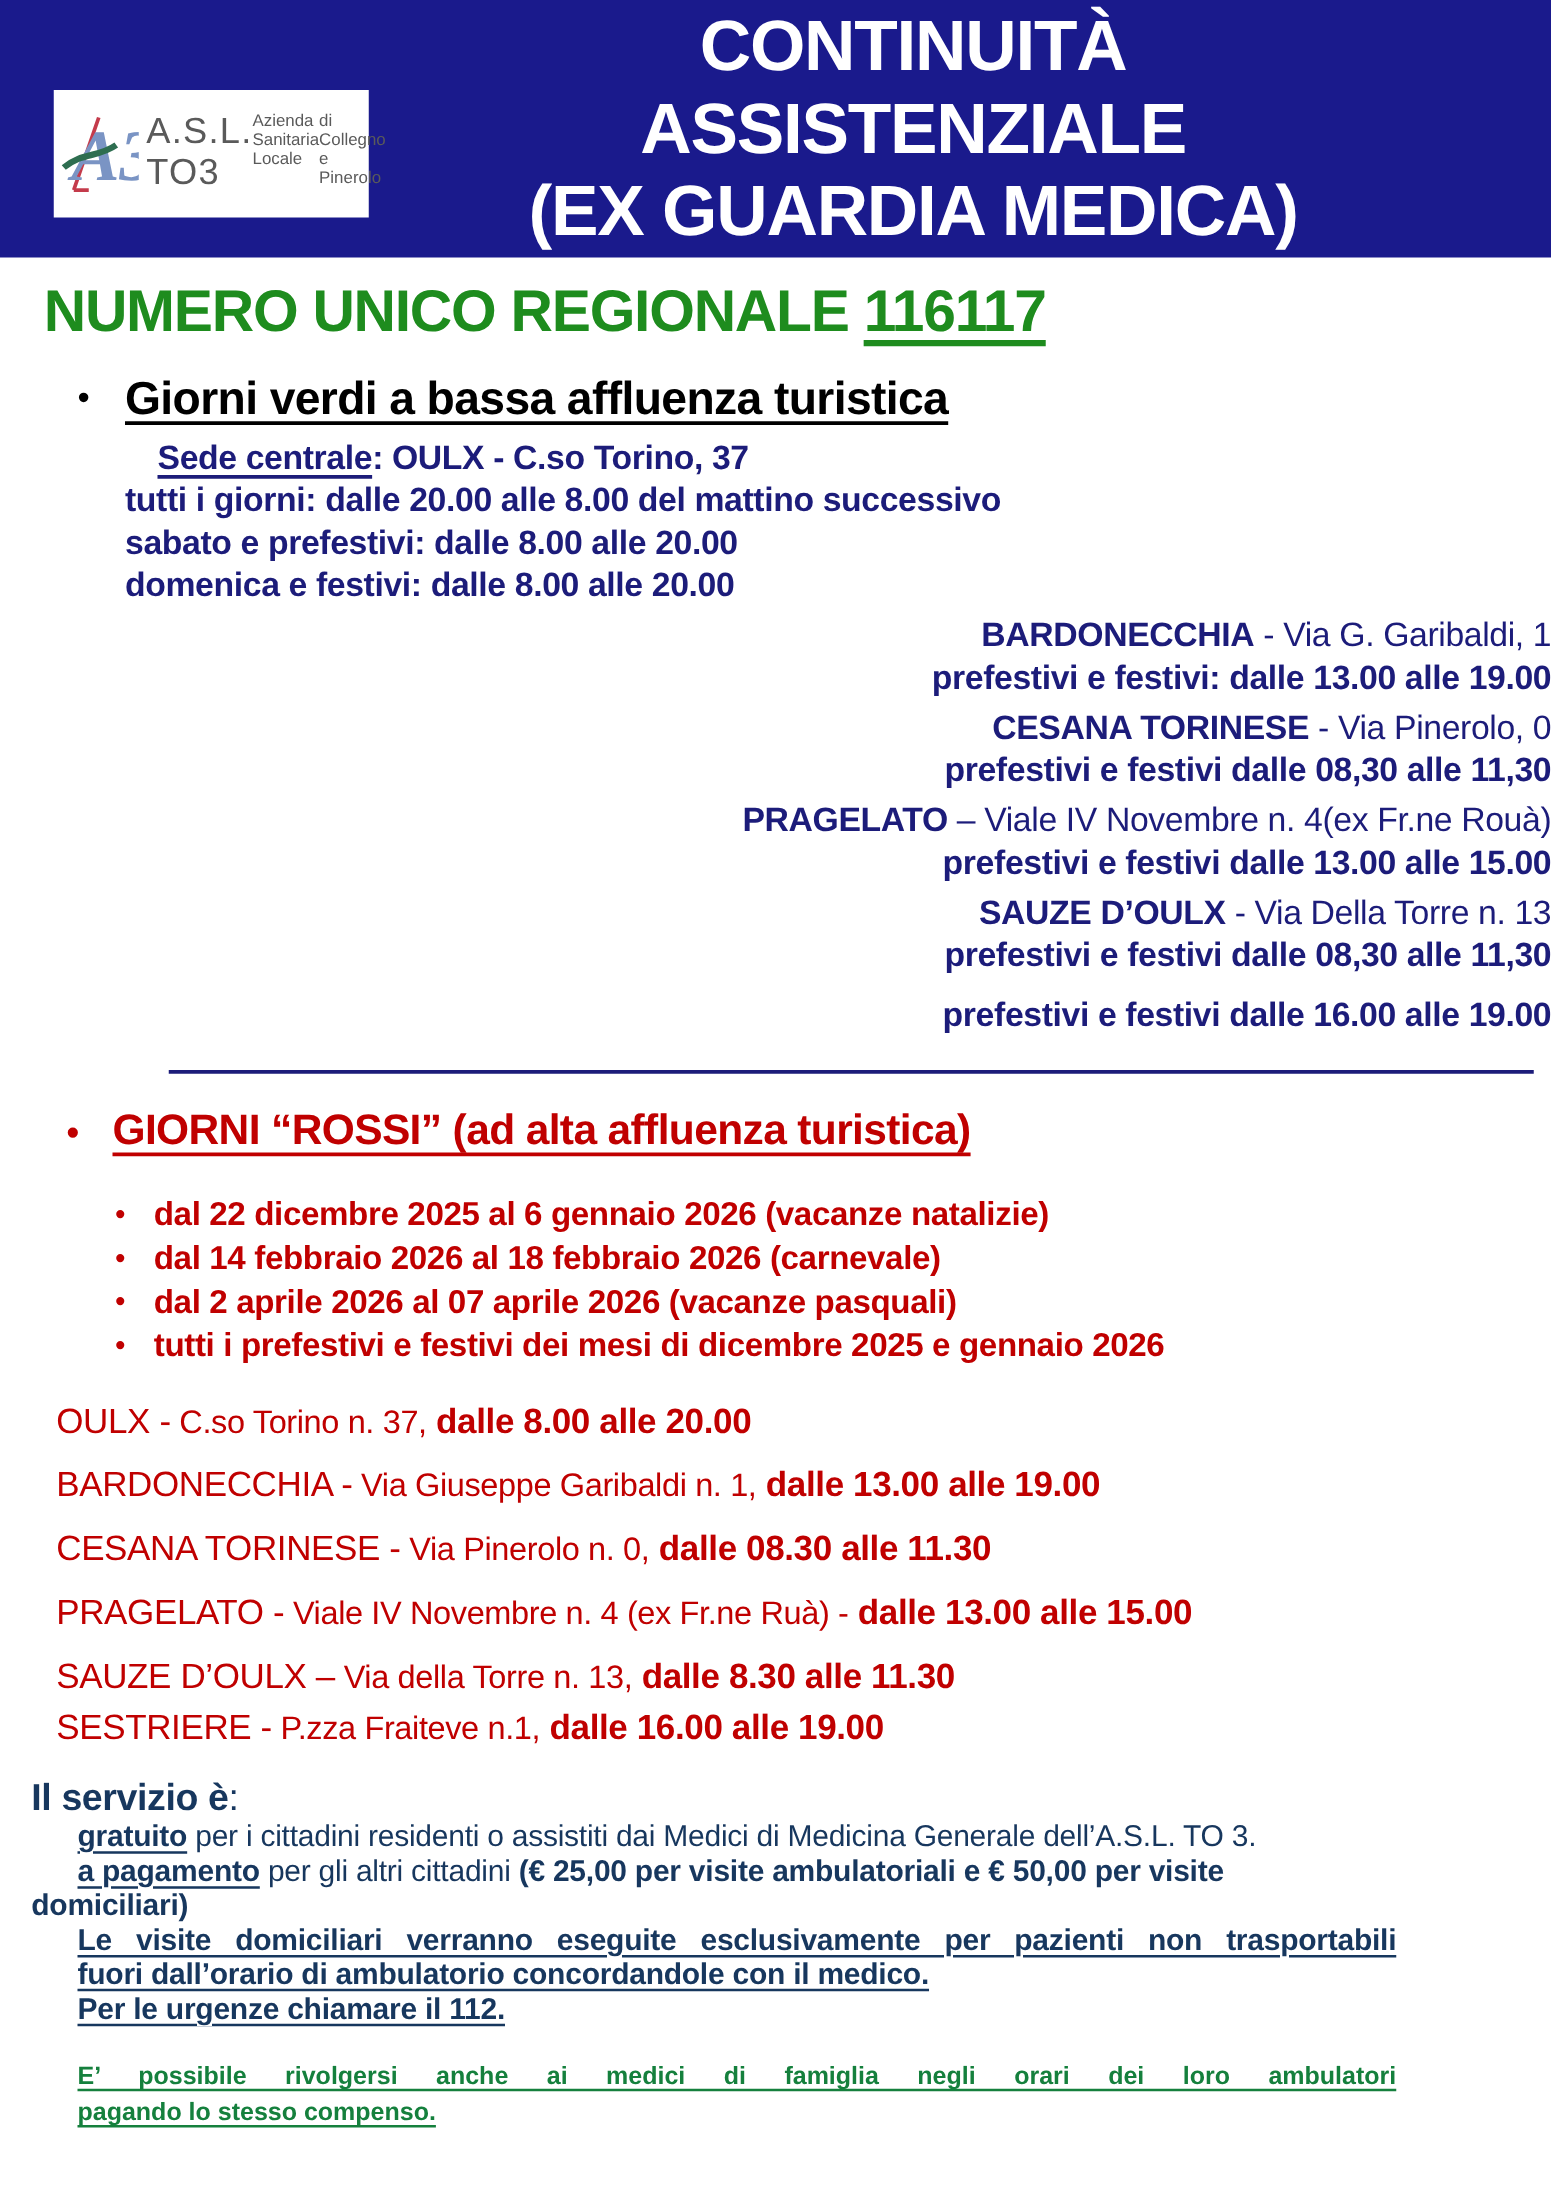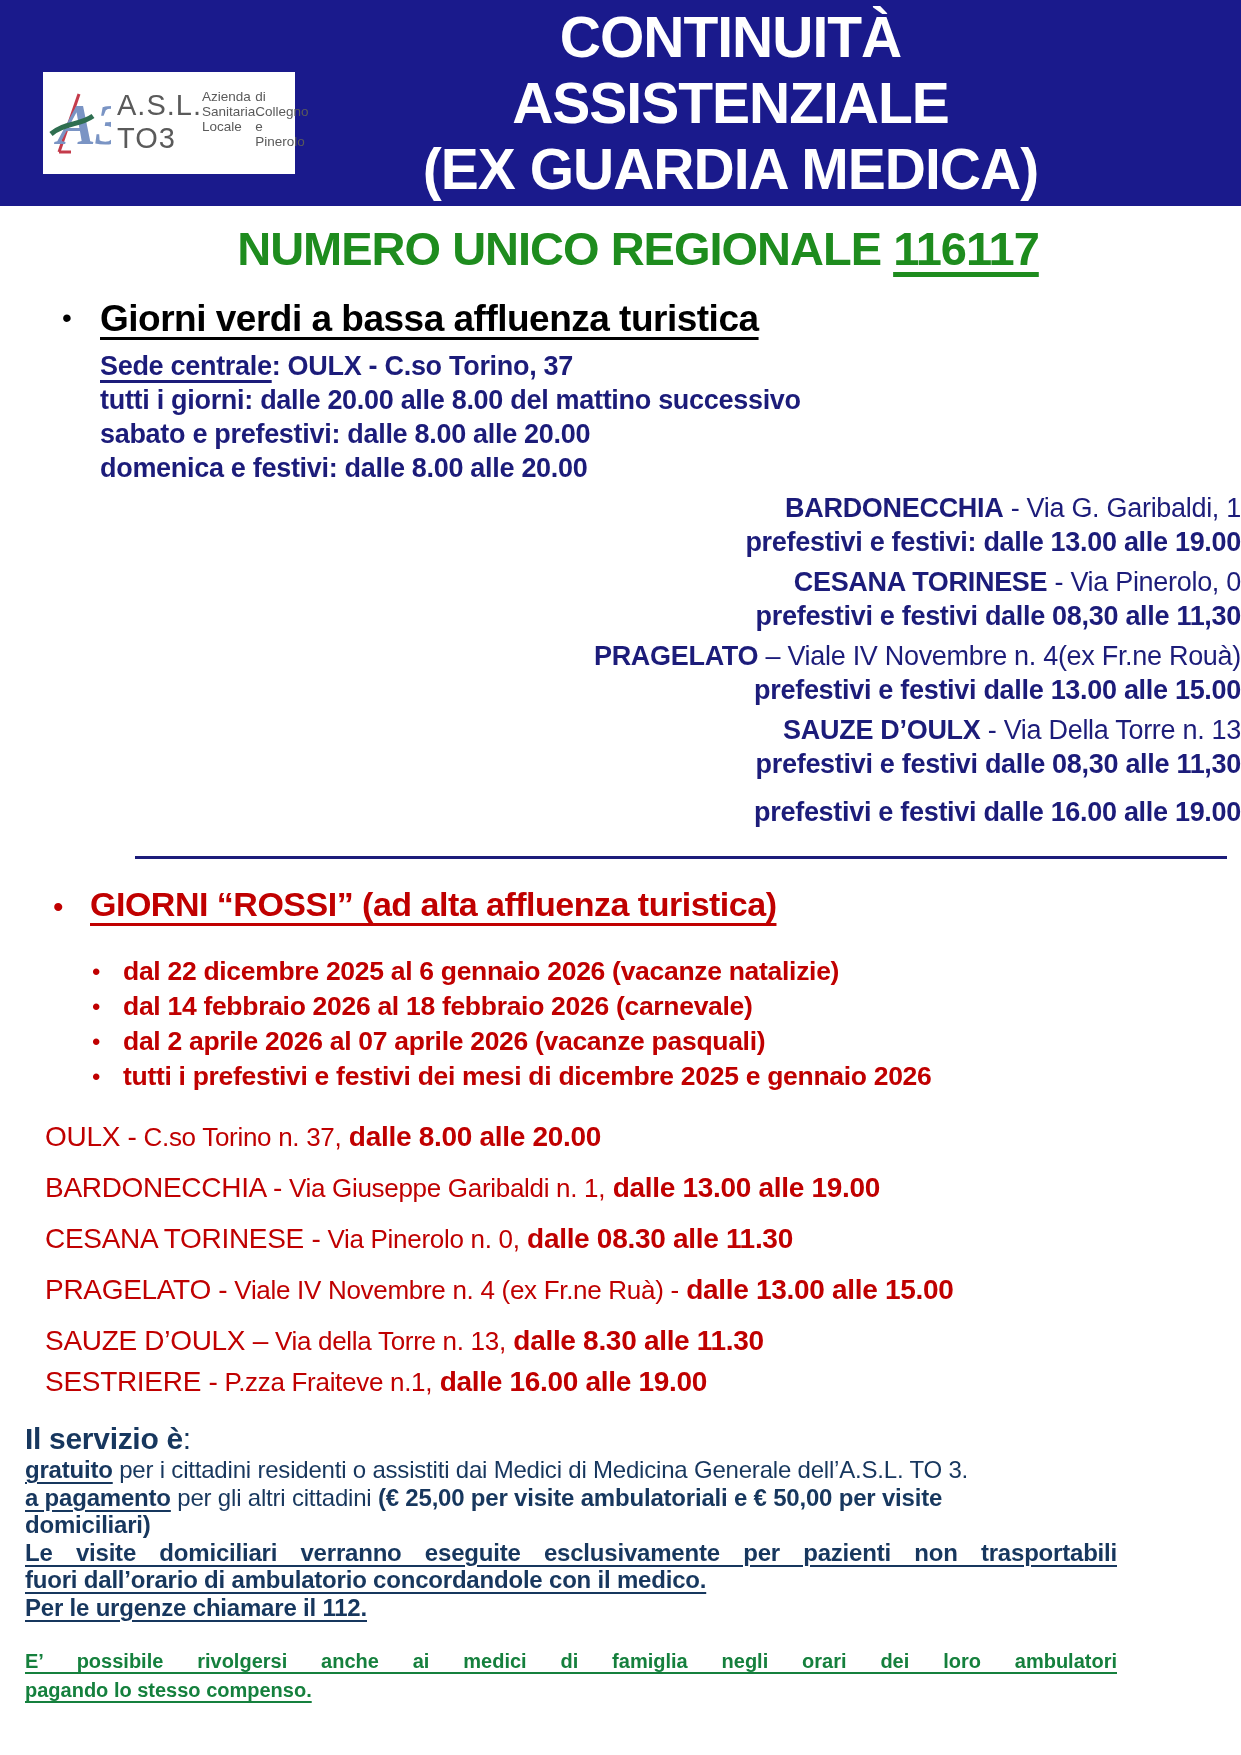--- a/index.html
+++ b/index.html
@@ -17,36 +17,36 @@
   .logo-mark { flex:0 0 auto; }
   .logo-text { display:flex; flex-direction:row; line-height:1.12; }
   .logo-name { font-size:29px; color:#5a5a5a; letter-spacing:1px; margin-bottom:3px; }
   .logo-sub  { font-size:13.5px; color:#5a5a5a; }
   .banner-title {
     position:absolute; left:260px; right:40px; top:4px; text-align:center;
     color:#fff; font-size:57px; font-weight:700; line-height:66px; letter-spacing:-1px;
   }
   
   .green-title {
-    margin:15px 0 0 35px; font-size:47px; font-weight:700; color:#1e8c1e; letter-spacing:-1px;text-align:center;
+    margin:15px 0 0 35px; font-size:47px; font-weight:700; color:#1e8c1e; letter-spacing:-1px;
   }
   .green-num { text-decoration:underline; text-decoration-thickness:5px; text-underline-offset:7px; }
   
   .h1row { display:flex; margin:22px 0 0 62px; align-items:flex-start; }
   .h1dot { width:38px; font-size:28px; color:#000; line-height:40px; }
   .h1text {
     font-size:37px; font-weight:700; color:#000; letter-spacing:-0.5px;
     text-decoration:underline; text-decoration-thickness:3px; text-underline-offset:6px;
   }
   .line {
     margin-left:100px; font-size:27px; font-weight:700; color:#1c1c7a;
     line-height:34px; letter-spacing:-0.3px;
   }
   .sede { margin-top:9px; }
-  .u-navy { text-decoration:underline; text-decoration-thickness:3px; text-underline-offset:5px; }
+  .u-navy { text-decoration:underline; text-decoration-thickness:3px; text-underline-offset:5px;margin-left:26px; }
   .grp { margin-top:6px;text-align:right; }
   .grp-last { margin-top:14px; }
   .addr { font-weight:400; }
   .hr1 { border:none; border-top:3px solid #1c1c7a; margin:27px 14px 0 135px; }
   
   .h2row { display:flex; margin:26px 0 0 53px; align-items:flex-start; }
   .h2dot { width:37px; font-size:30px; color:#c00000; line-height:44px; }
   .h2text {
     font-size:34px; font-weight:700; color:#c00000; letter-spacing:-0.5px;
     text-decoration:underline; text-decoration-thickness:3px; text-underline-offset:7px;
@@ -60,21 +60,21 @@
   .r-row-tight { margin-bottom:9px; }
   .r-name  { font-size:28px; font-weight:400; }
   .r-addr  { font-size:26px; font-weight:400; }
   .r-hours { font-size:28px; font-weight:700; }
   
   .service { margin:24px 124px 0 25px; color:#17375e; }
   .svc-title { font-size:30px; font-weight:700; letter-spacing:-0.3px; }
   .svc-colon { font-weight:400; }
   .svc-line { font-size:24px; line-height:27.5px; letter-spacing:-0.2px; white-space:nowrap; }
   .b { font-weight:700; }
-  .u2 { text-decoration:underline; text-decoration-thickness:2px; text-underline-offset:4px; }
+  .u2 { text-decoration:underline; text-decoration-thickness:2px; text-underline-offset:4px;margin-left:37px; }
   .jl { text-align:justify; text-align-last:justify; white-space:normal; }
   .family { margin:26px 124px 0 25px; color:#15803d; font-size:20px; font-weight:700; line-height:29px; }
 </style>
 </head>
 <body>
 
 <div class="page">
 
   <div class="banner">
     <div class="logo-box">

